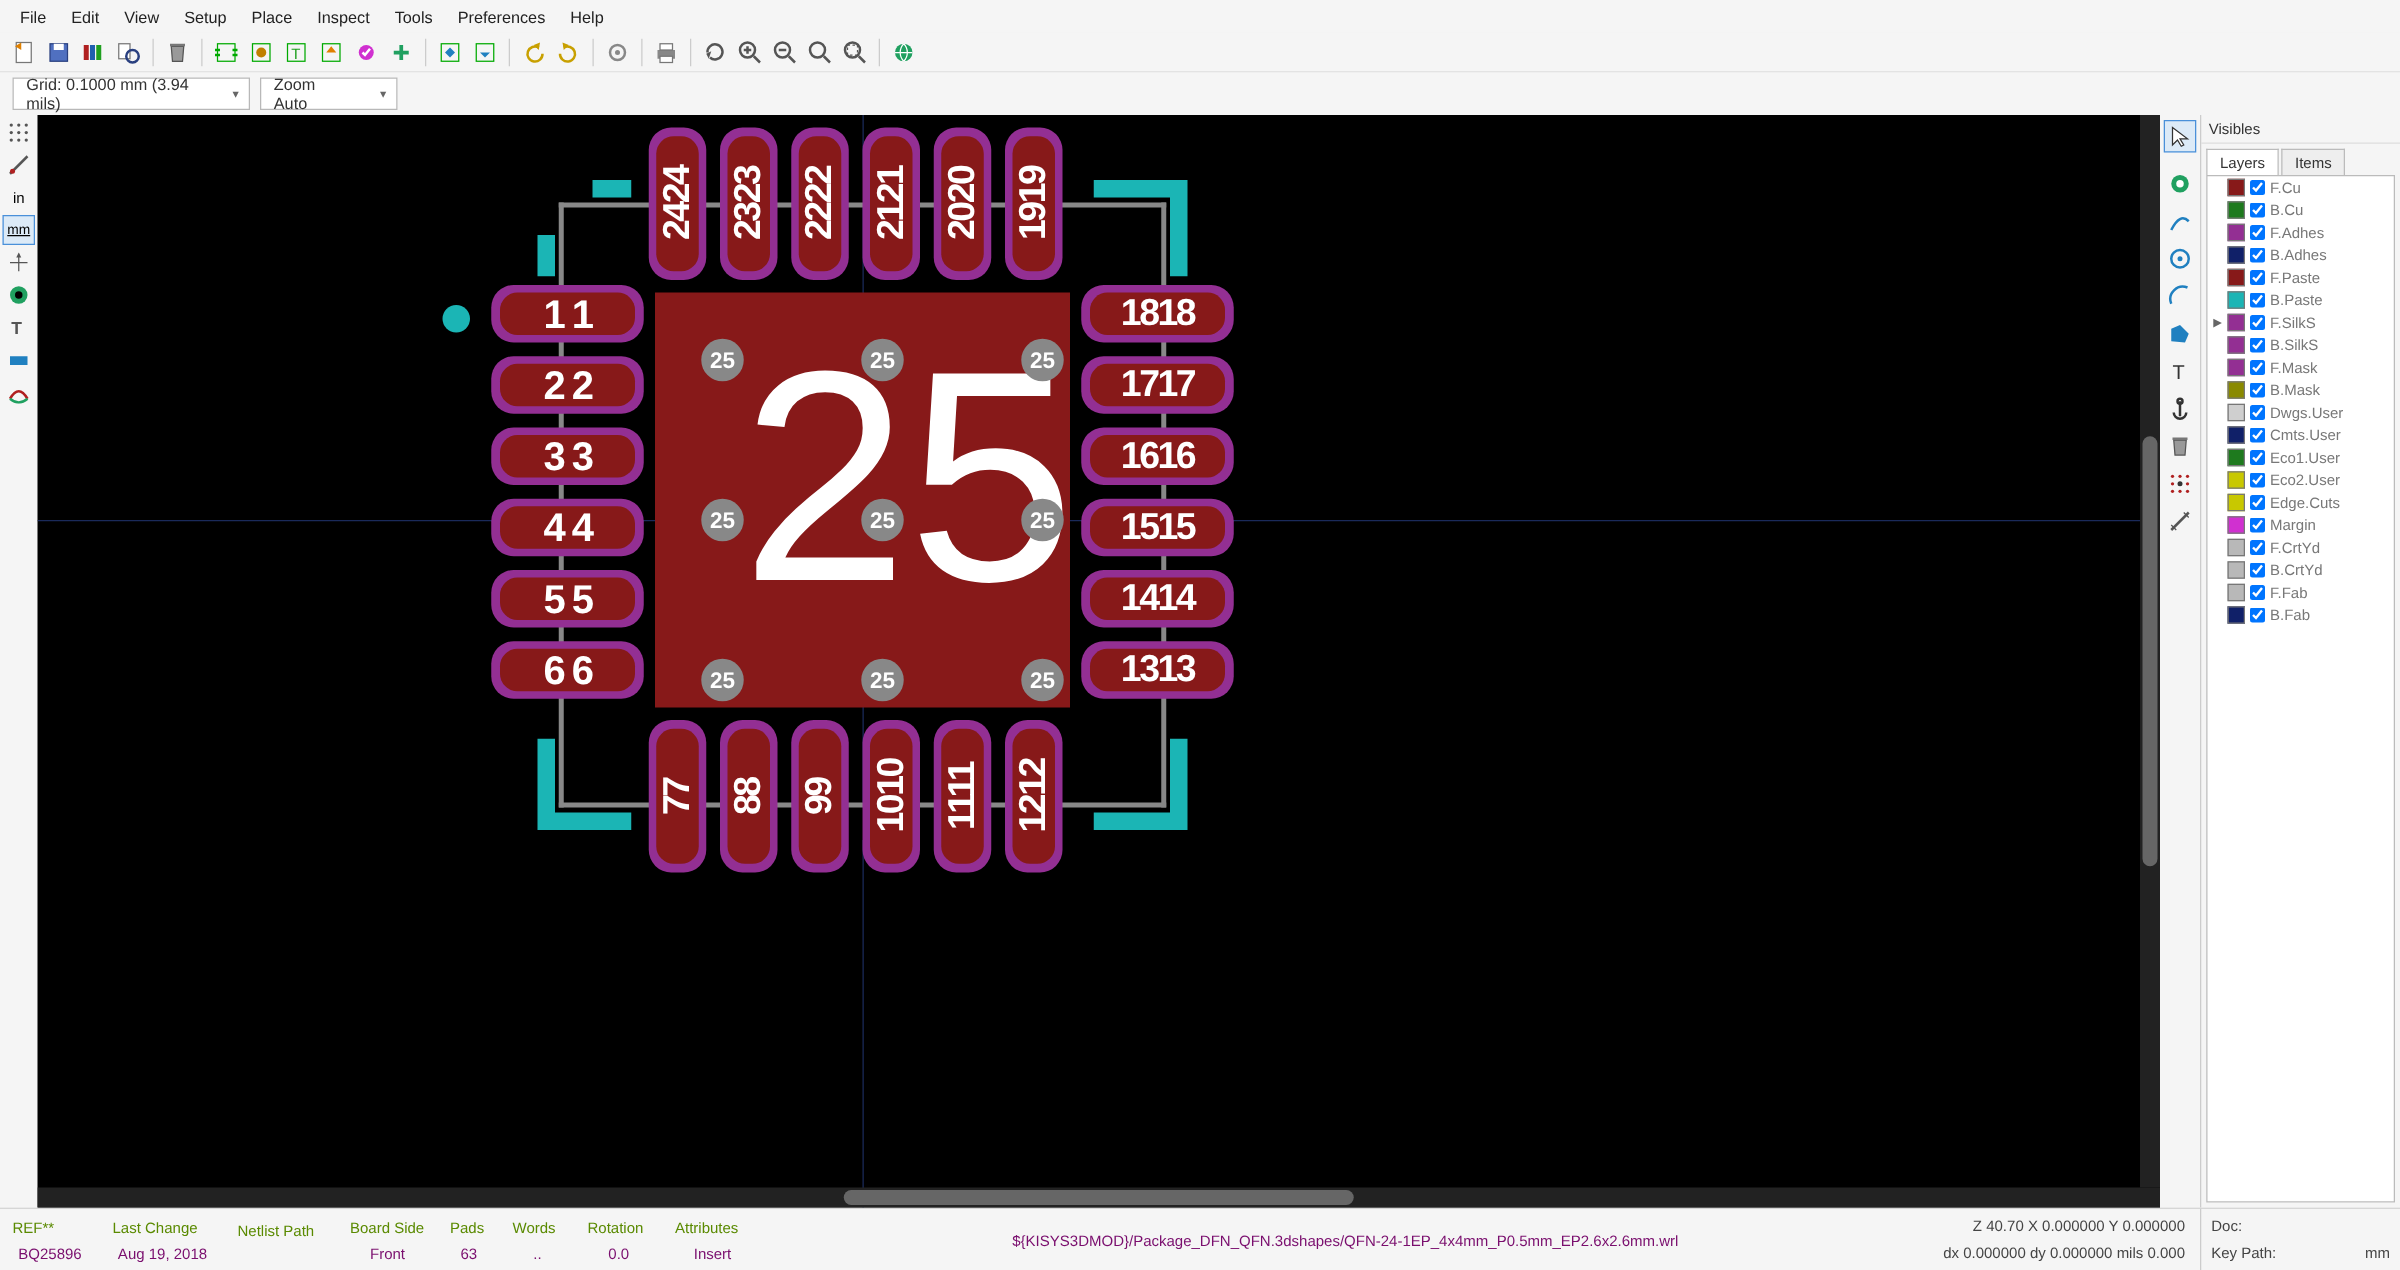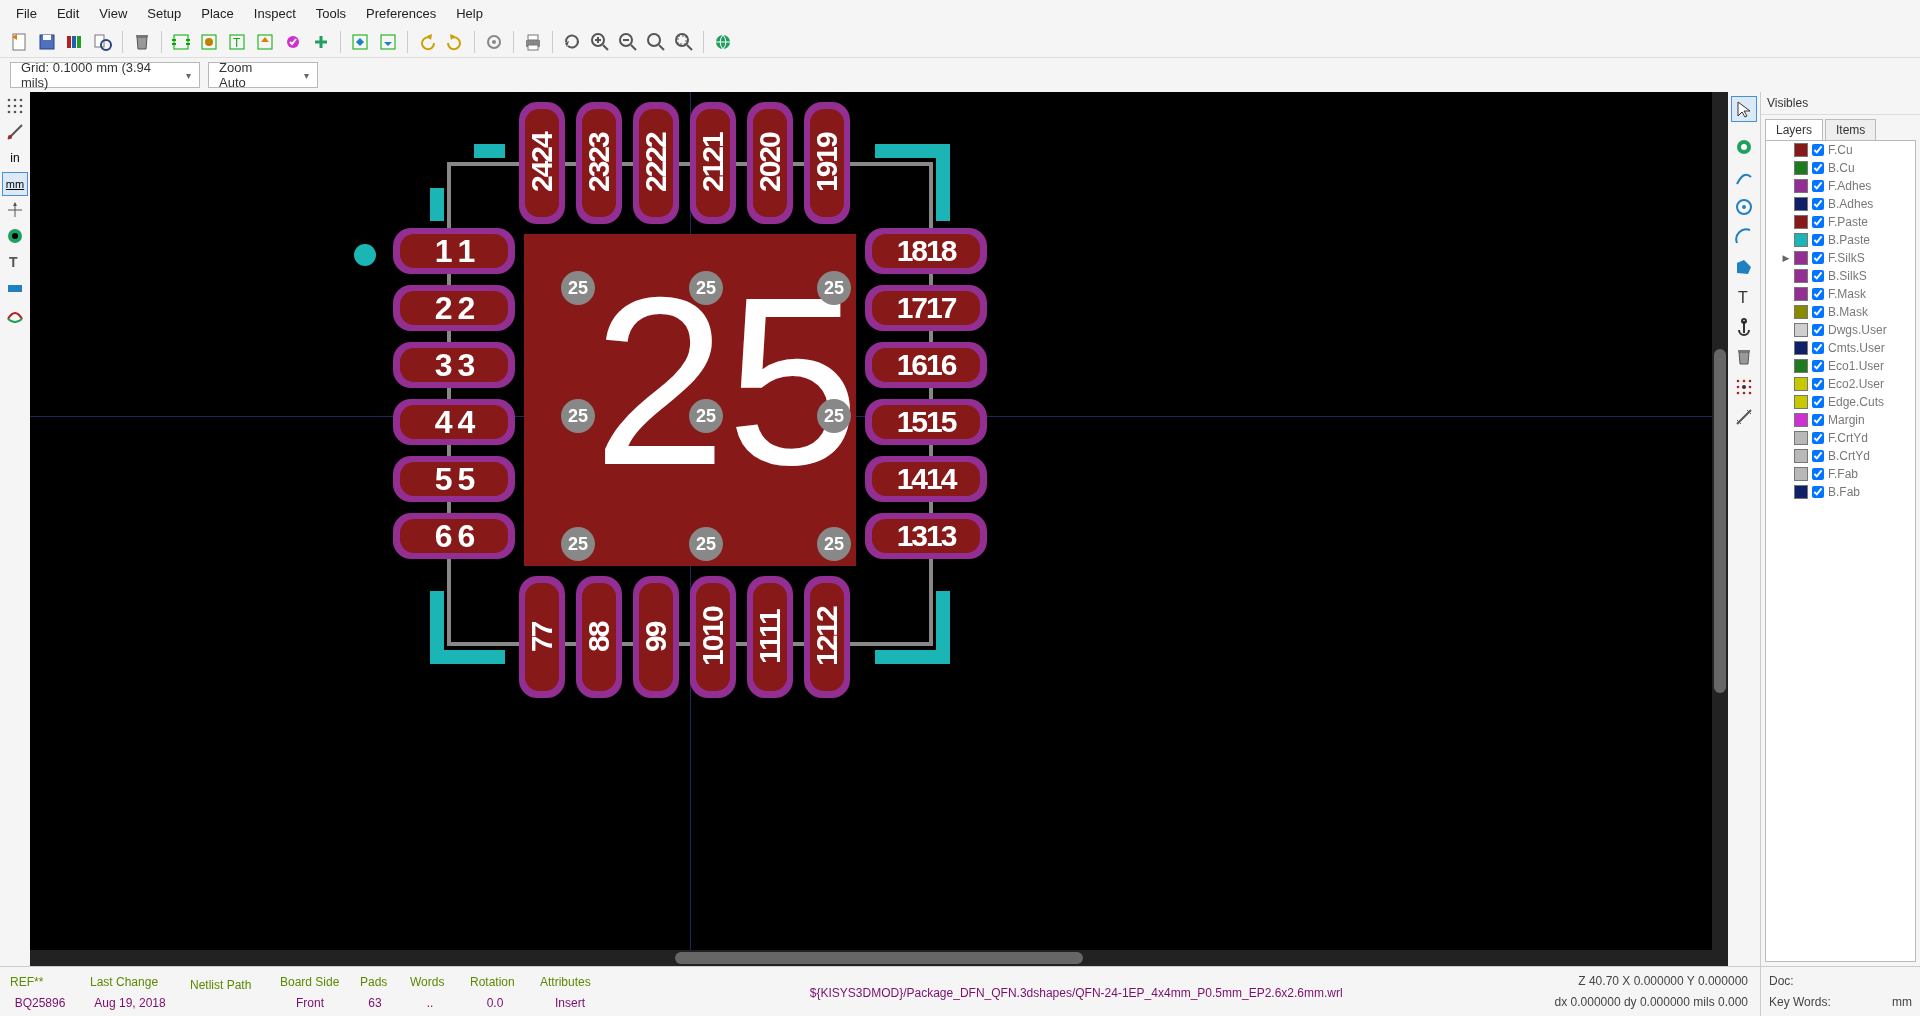--- a/index.html
+++ b/index.html
@@ -30,21 +30,21 @@
 .righttools .rbtn { width: 26px; height: 26px; display: flex; align-items: center; justify-content: center; }
 .righttools .rbtn.active { border: 1px solid #4a90d9; background: #dceaf7; }
 
 
 .rightpanel { width: 160px; background: #f5f5f5; border-left: 1px solid #ccc; display:flex; flex-direction:column; }
 .rightpanel .hdr { font-size: 12px; padding: 4px 6px; color: #333; border-bottom:1px solid #ddd;}
 .tabs { display: flex; padding: 4px 4px 0 4px; gap:2px; }
 .tab { border:1px solid #bbb; border-bottom:none; padding:3px 10px; font-size:12px; background:#eee; color:#333;}
 .tab.active { background:#fff; }
 .layerlist { background:#fff; border:1px solid #bbb; margin:0 4px 4px 4px; flex:1; overflow:auto; font-size:12px; }
-.layerrow { display:flex; align-items:center; padding:2px 4px; gap:4px;margin-left:12px; }
+.layerrow { display:flex; align-items:center; padding:2px 4px; gap:4px; }
 .layerrow .sw { width:14px; height:14px; border:1px solid #777; }
 .layerrow input { width:12px; height:12px; }
 .layerrow .lname { color:#787878; }
 .layerrow .tri { width:8px; color:#666; font-size:9px; text-align:center; }
 
 
 .status { height: 50px; background:#f5f5f5; display:flex; font-size:12px; border-top:1px solid #ccc; }
 .status .col { padding:4px 10px 2px 10px; display:flex; flex-direction:column; justify-content:space-around;}
 .status .lbl { color:#5a8a00; font-size:12px; }
 .status .val { color:#7a0e6e; font-size:12px;text-align:center; }
@@ -670,17 +670,17 @@
   <div class="col" style="flex:1">
       <span class="val" style="white-space:nowrap">${KISYS3DMOD}/Package_DFN_QFN.3dshapes/QFN-24-1EP_4x4mm_P0.5mm_EP2.6x2.6mm.wrl</span>
     </div>
   <div class="col coords" style="width:auto">
     <span>Z 40.70    X 0.000000  Y 0.000000</span>
     <span>dx 0.000000  dy 0.000000  mils 0.000</span>
   </div>
   <div class="rightcol">
     <span>Doc:</span>
     <div style="display:flex;justify-content:space-between">
-        <span>Key Words:</span>
+        <span>Key Path:</span>
         <span>mm</span>
       </div>
   </div>
 </div>
 
 </body></html>

